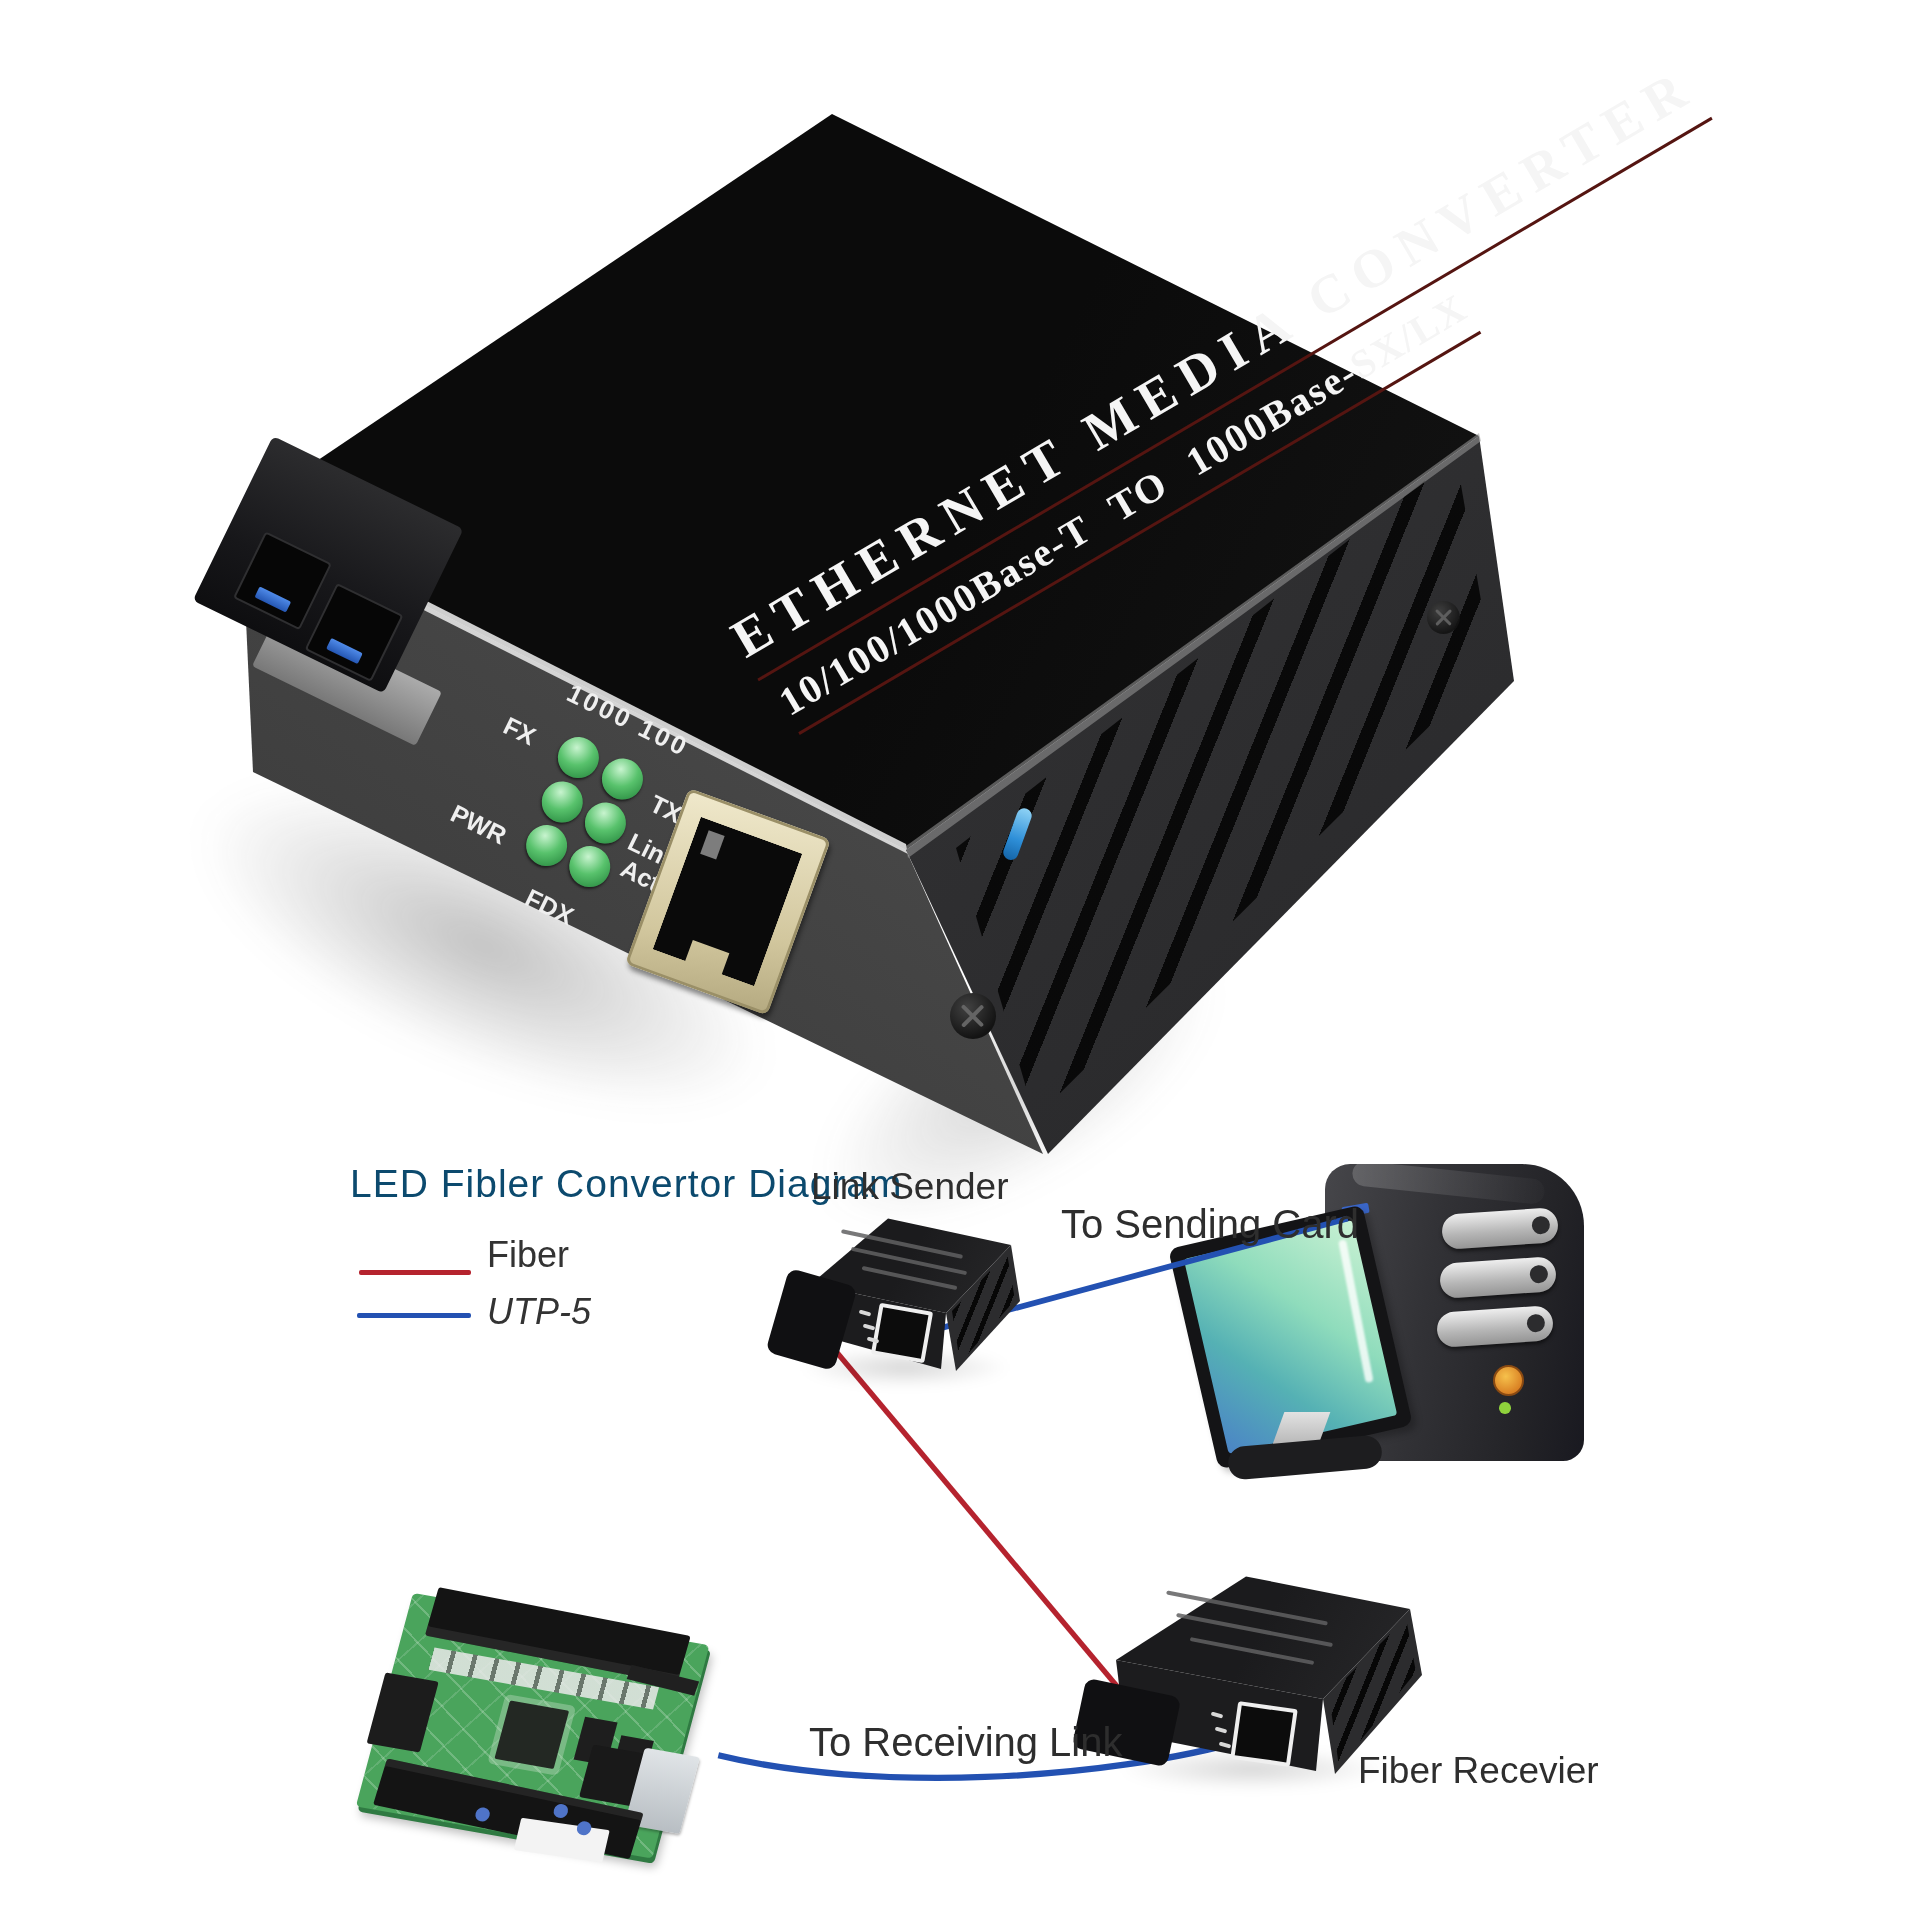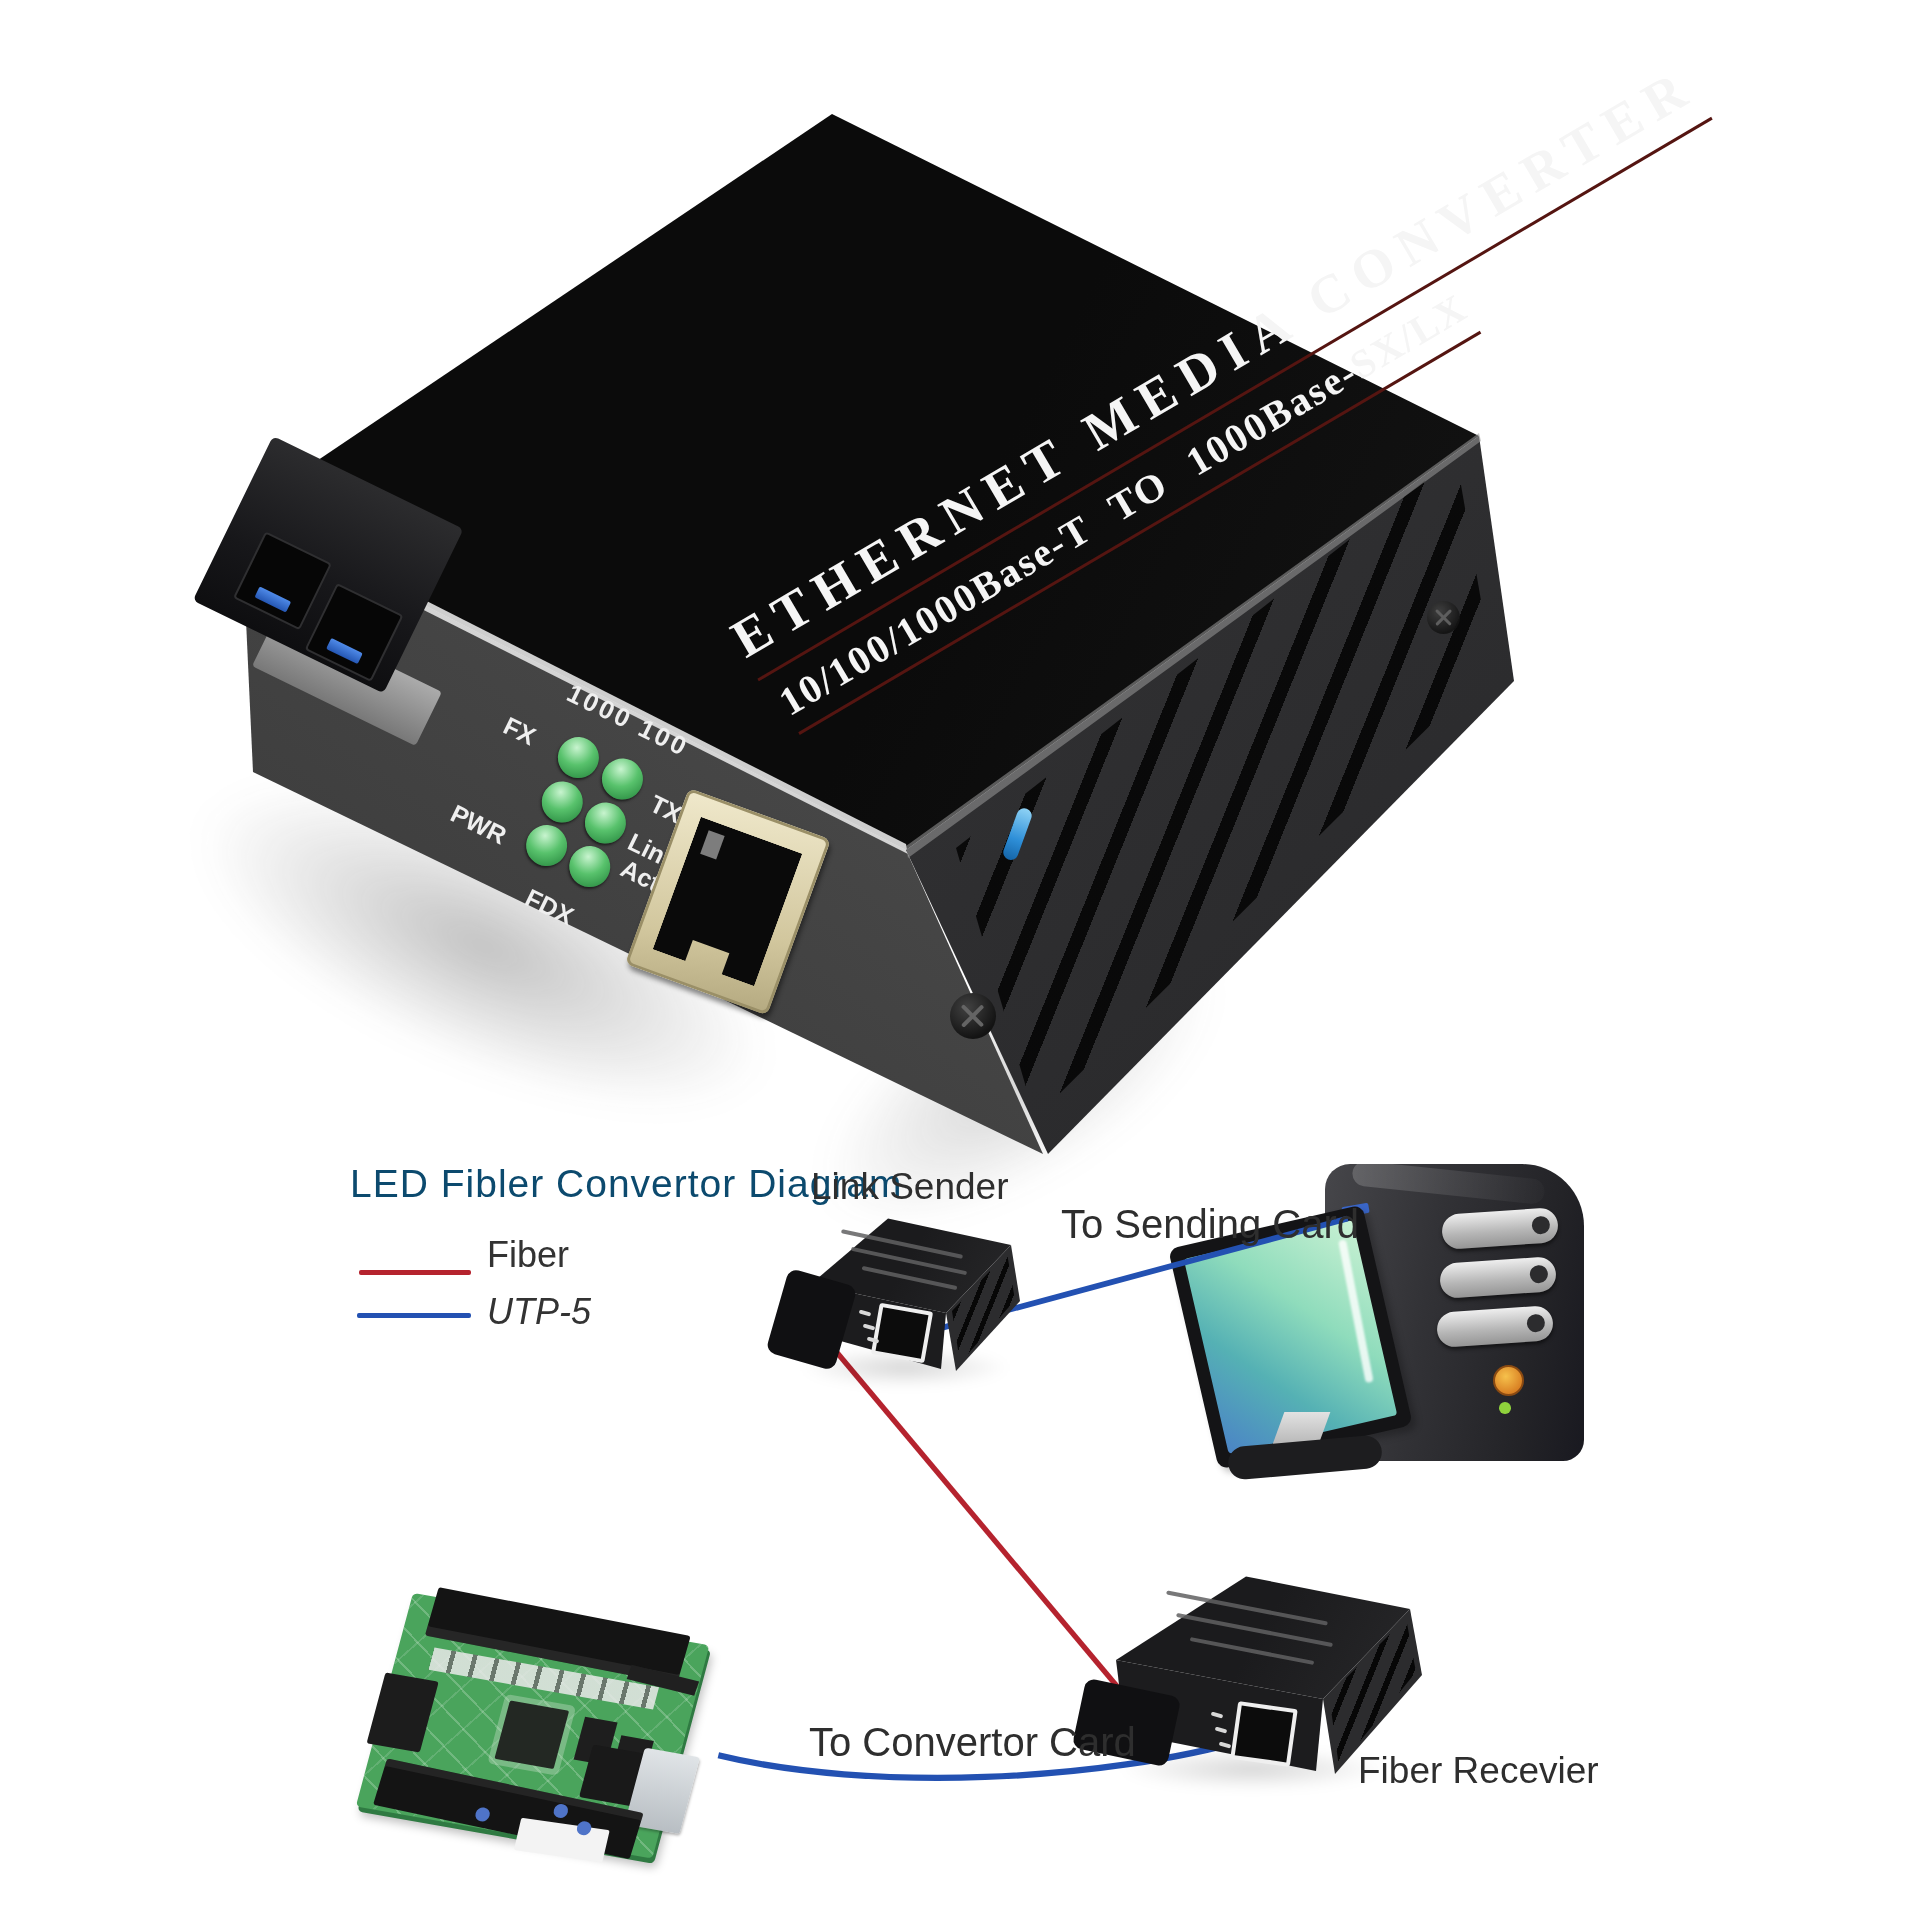--- a/index.html
+++ b/index.html
@@ -291,18 +291,18 @@
   </div>
 
   <div class="layer txtlayer">
     <span class="abs dg-title">LED Fibler Convertor Diagram</span>
     <div class="abs legend-line fiber" style="background: rgb(181, 35, 46);"></div>
     <span class="abs legend-lbl fiber">Fiber</span>
     <div class="abs legend-line utp" style="background: rgb(35, 81, 178);"></div>
     <span class="abs legend-lbl utp">UTP-5</span>
     <span class="abs lbl-fiber-sender">Link Sender</span>
     <span class="abs lbl-to-sending">To Sending Card</span>
-    <span class="abs lbl-to-receiving">To Convertor Card</span>
+    <span class="abs lbl-to-receiving">To Receiving Link</span>
     <span class="abs lbl-fiber-receiver">Fiber Recevier</span>
   </div>
 
 </div>
 
 
 </body></html>

